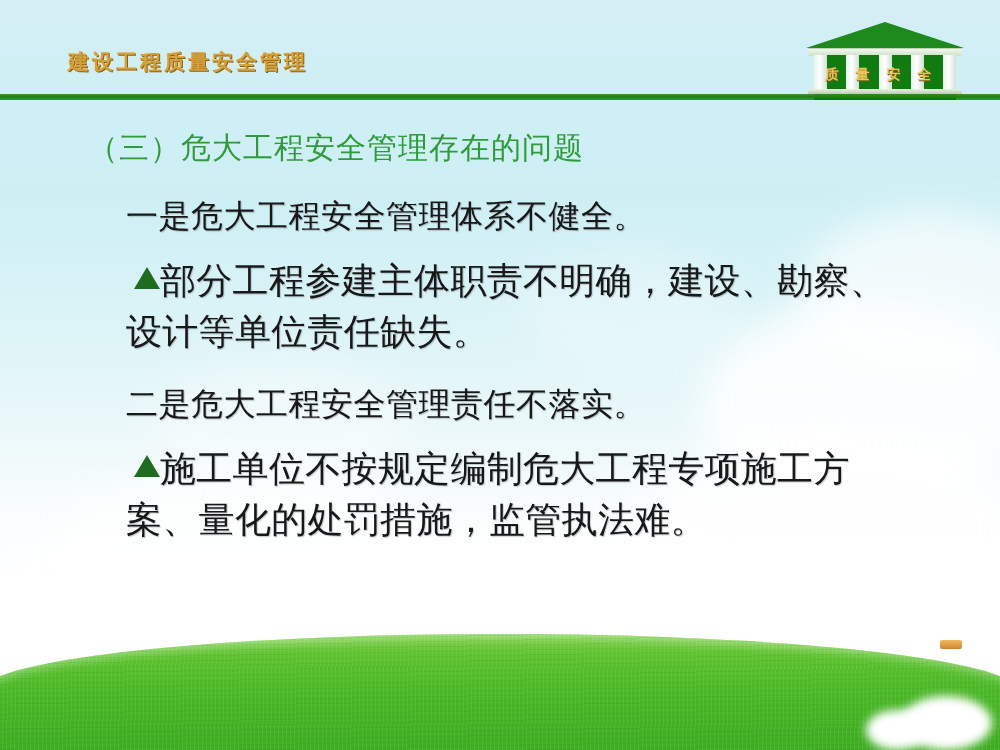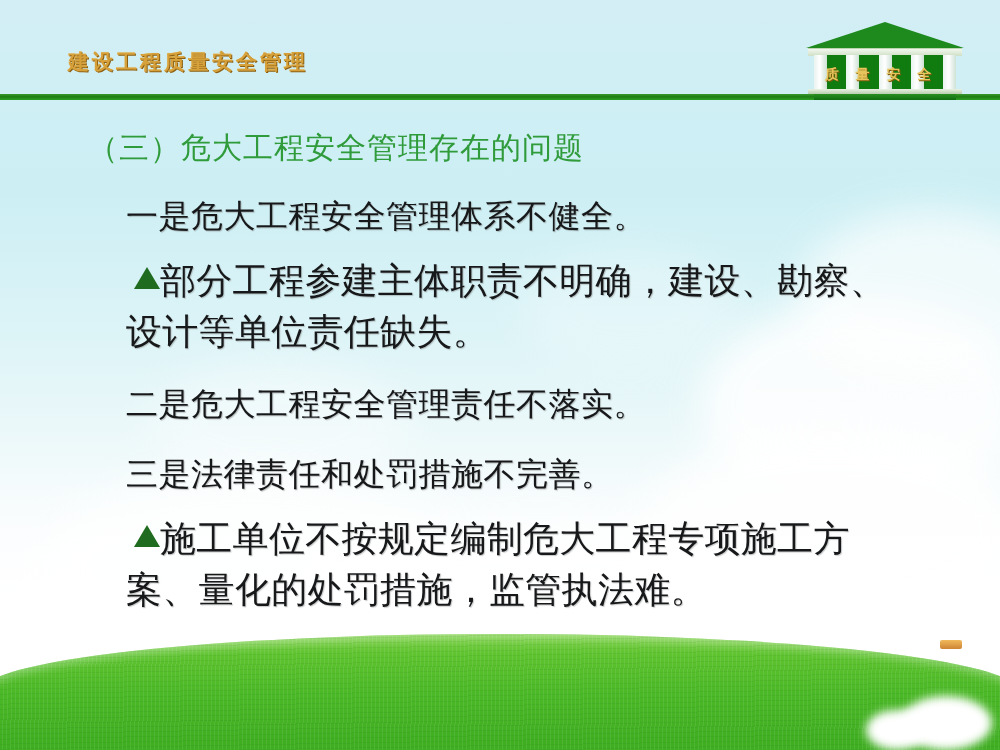--- a/index.html
+++ b/index.html
@@ -271,21 +271,20 @@
     <div id="section-title">（三）危大工程安全管理存在的问题</div>
 
     <div class="lead">一是危大工程安全管理体系不健全。</div>
     <div class="sub">
       <span class="bullet"></span>
       <span>部分工程参建主体职责不明确，建设、勘察、设计等单位责任缺失。</span>
     </div>
 
     <div class="lead">二是危大工程安全管理责任不落实。</div>
 
-    <div class="lead">三是法律责任和处罚措施不完善。</div>
     <div class="sub">
       <span class="bullet"></span>
       <span>施工单位不按规定编制危大工程专项施工方案、量化的处罚措施，监管执法难。</span>
     </div>
 
   </div>
 
   <div id="grass">
     <div id="grass-texture"></div>
     <div id="grass-cottage"></div>

